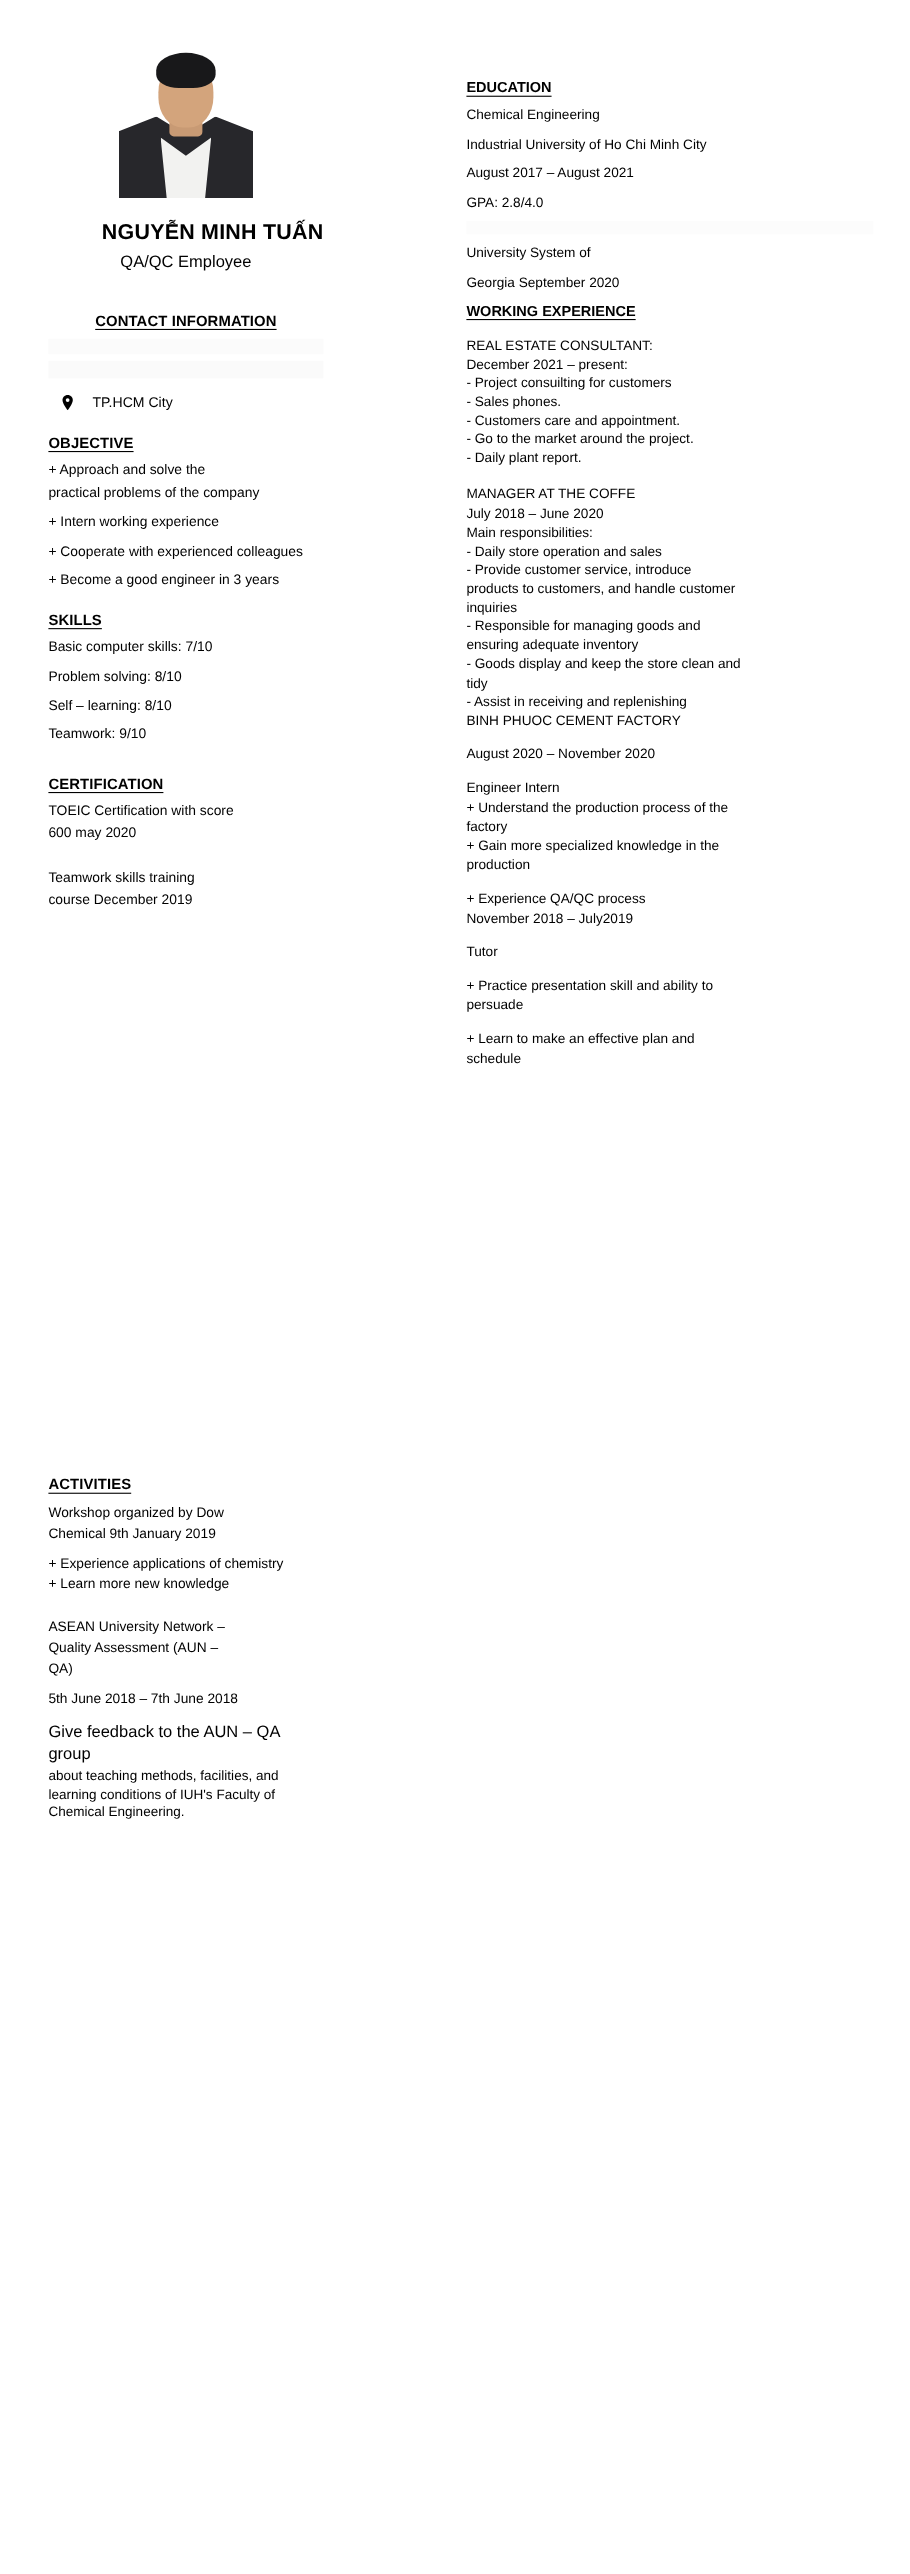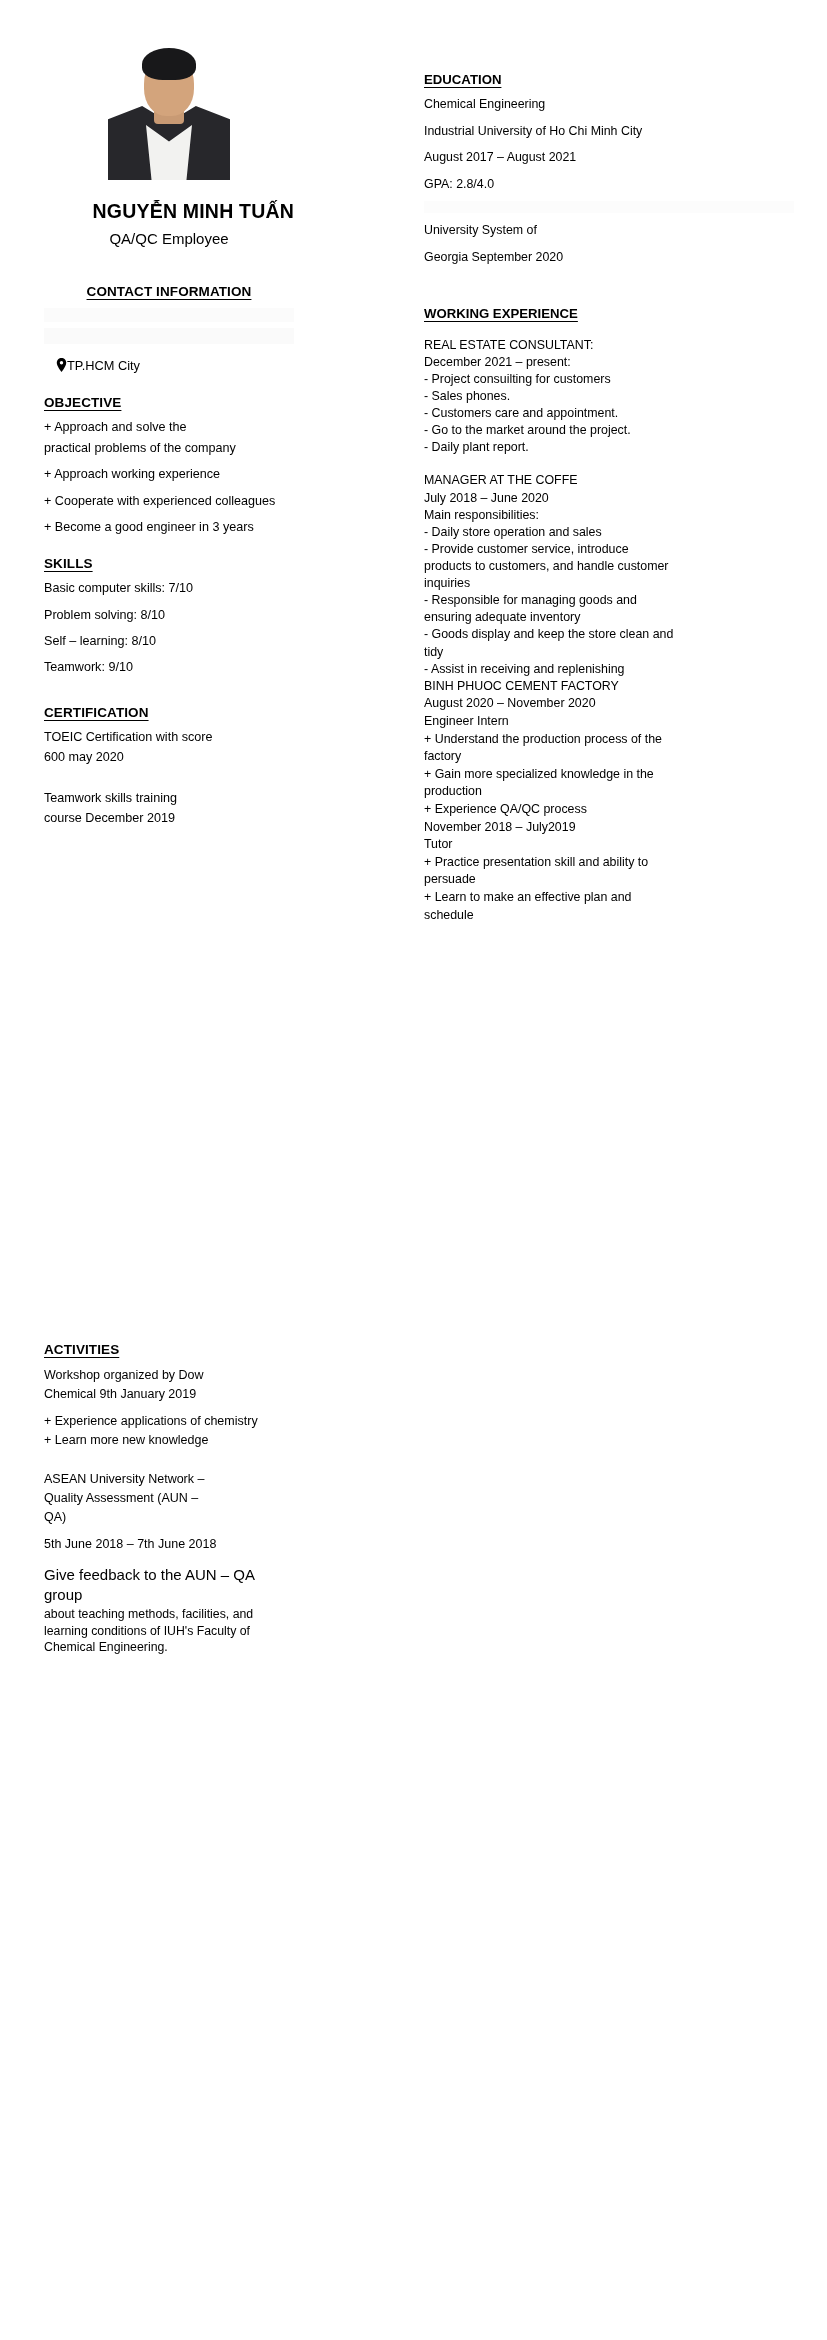--- a/index.html
+++ b/index.html
@@ -113,46 +113,46 @@
   .redact {
     height: 14px;
     margin-top: 9px;
     background: #fbfbfb;
   }
   .redact.r2 { margin-top: 6px; height: 16px; background:#fafafa; }
   .city {
     margin-top: 14px;
     font-size: 12.8px;
     display: flex;
-    align-items: flex-start;
-    gap: 0;
+    align-items: flex-end;
+    gap: 17px;
     padding-left: 12px;
   }
   .pin { width: 11px; height: 14px; display:inline-block; flex:none; }
 
   .objective-head { margin-top: 22px; }
   .skills-head { margin-top: 20px; }
   .cert-head { margin-top: 28px; }
 
   
   .col-right {
     position: absolute;
     left: 424px;
     top: 12px;
     width: 370px;
   }
   .r-body { font-size: 12.4px; line-height: 1.42; }
   .r-head { font-size: 13.2px; font-weight: bold; text-decoration: underline; text-underline-offset: 3px; }
   .edu-head { margin-top: 60px; }
   .edu-line { margin-top: 9px; }
   .r-redact { height: 12px; margin-top: 8px; background: #fcfcfc; }
-  .work-head { margin-top: 39px; }
+  .work-head { margin-top: 8px; }
   .job-block { margin-top: 16px; }
   .job-block .ln { line-height: 1.38; }
-  .r-spaced { }
+  .r-spaced { margin-top: 13px; }
 
   
   .activities {
     position: absolute;
     left: 44px;
     top: 1342px;
     width: 252px;
   }
   .act-line { margin-top: 9px; font-size: 12.5px; line-height: 1.45; }
   .act-tight { margin-top: 1px; font-size: 12.5px; line-height: 1.45; }
@@ -189,21 +189,21 @@
           <circle cx="5.5" cy="4.7" r="1.7" fill="#fff"></circle>
         </svg>
       </span>
       <span>TP.HCM City</span>
     </div>
 
     <div class="sec-head objective-head">OBJECTIVE</div>
     <div class="l-body">
       <div class="l-line">+ Approach and solve the</div>
       <div class="l-tight">practical problems of the company</div>
-      <div class="l-line">+ Approach working experience</div>
+      <div class="l-line">+ Intern working experience</div>
       <div class="l-line">+ Cooperate with experienced colleagues</div>
       <div class="l-line">+  Become a good engineer in 3 years</div>
     </div>
 
     <div class="sec-head skills-head">SKILLS</div>
     <div class="l-body">
       <div class="l-line">Basic computer skills: 7/10</div>
       <div class="l-line">Problem solving: 8/10</div>
       <div class="l-line">Self – learning: 8/10</div>
       <div class="l-line">Teamwork: 9/10</div>

